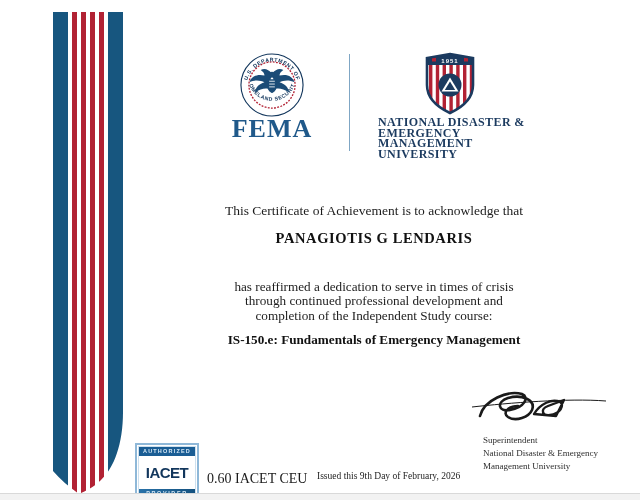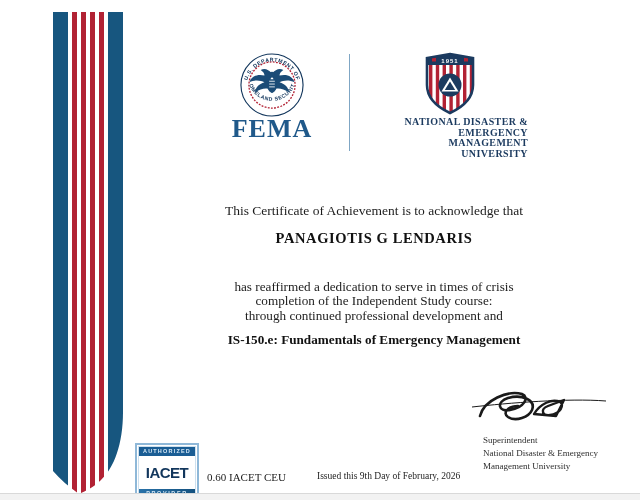--- a/index.html
+++ b/index.html
@@ -12,23 +12,23 @@
   
   .fema-word{
     left:224px;top:114px;width:96px;text-align:center;
     font-family:"Liberation Serif", serif;font-weight:bold;
     font-size:26px;color:#20598a;letter-spacing:1px;
   }
   .divider{
     left:349px;top:54px;width:1px;height:97px;background:#7fa6c4;
   }
   .ndemu-name{
-    left:378px;top:117px;width:150px;text-align:right;
+    left:378px;top:117px;width:150px;text-align:left;
     font-family:"Liberation Serif", serif;font-weight:bold;
-    font-size:10px;line-height:10.5px;color:#1b3a5f;letter-spacing:0.4px;
+    font-size:12px;line-height:10.5px;color:#1b3a5f;letter-spacing:0.4px;
   }
 
   
   .bodyblock{left:128px;top:0;width:492px;text-align:center;color:#1c1c1c;}
   .intro{top:203px;font-size:13.5px;}
   .recipient{top:230px;font-size:14.5px;font-weight:bold;letter-spacing:0.6px;color:#111;}
   .statement{top:280px;font-size:13.2px;line-height:14.4px;}
   .course{top:332px;font-size:13.2px;font-weight:bold;color:#111;}
 
   
@@ -56,21 +56,21 @@
     display:flex;align-items:center;justify-content:center;
     font-family:"Liberation Sans", sans-serif;font-weight:bold;
     font-size:15px;letter-spacing:-0.5px;color:#12365c;
   }
   .iacet-eye{
     position:absolute;left:27px;top:17px;width:11px;height:11px;border-radius:50%;
     background:radial-gradient(circle at 35% 35%, #d9ecf7, #7fb4d9 60%, #4f86ad);
     z-index:0;
   }
   .iacet-mid span{position:relative;z-index:1;}
-  .ceu{left:207px;top:471px;font-size:11px;color:#1c1c1c;}
+  .ceu{left:207px;top:471px;font-size:14px;color:#1c1c1c;}
   .issued{left:295px;top:471px;font-size:9.5px;color:#1c1c1c;margin-left:22px;}
 
   .bottom-strip{
     left:0;top:493px;width:640px;height:7px;background:#f2f2f2;border-top:1px solid #d9d9d9;
   }
 </style>
 </head>
 <body>
 
 <svg class="abs" style="left:53px;top:12px;" width="70" height="482" viewBox="0 0 70 482">
@@ -150,22 +150,22 @@
   <div>EMERGENCY MANAGEMENT</div>
   <div>UNIVERSITY</div>
 </div>
 
 <div class="abs bodyblock intro">This Certificate of Achievement is to acknowledge that</div>
 
 <div class="abs bodyblock recipient">PANAGIOTIS G LENDARIS</div>
 
 <div class="abs bodyblock statement">
   <div>has reaffirmed a dedication to serve in times of crisis</div>
+  <div>through continued professional development and</div>
   <div>completion of the Independent Study course:</div>
-  <div>through continued professional development and</div>
 </div>
 
 <div class="abs bodyblock course">IS-150.e: Fundamentals of Emergency Management</div>
 
 <svg class="abs" style="left:468px;top:386px;" width="142" height="42" viewBox="0 0 142 42">
   <path d="M4,21 C40,17 100,12 138,15" fill="none" stroke="#1a1a1a" stroke-width="1"></path>
   <path d="M12,30 C16,14 40,4 54,8 C62,11 56,22 42,24 C30,26 28,16 40,12 C54,8 68,14 64,24 C61,31 48,36 40,31 C34,27 40,20 50,20" fill="none" stroke="#1a1a1a" stroke-width="2.6" stroke-linecap="round" stroke-linejoin="round"></path>
   <path d="M66,28 C72,18 84,12 92,16 C97,19 92,28 82,29 C74,30 72,23 80,20 L96,14 L88,30 Z" fill="none" stroke="#1a1a1a" stroke-width="2.4" stroke-linejoin="round"></path>
 </svg>
 

